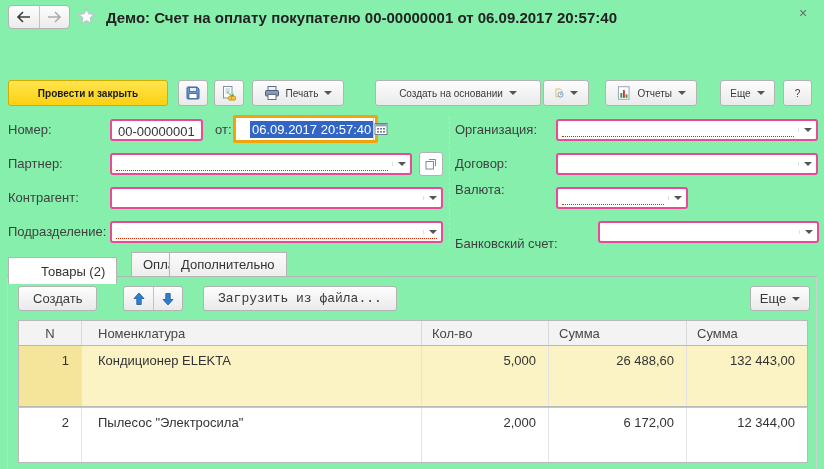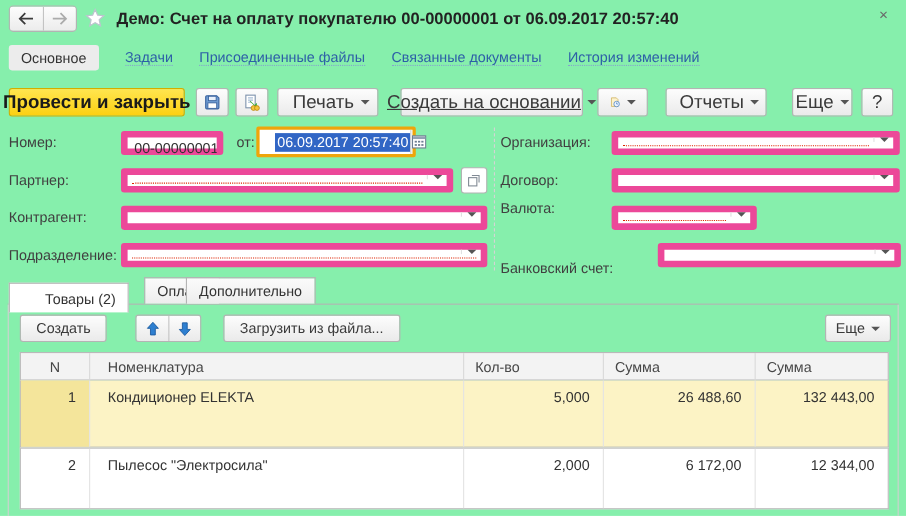--- a/index.html
+++ b/index.html
@@ -18,27 +18,27 @@
   .star { position:absolute; left:77px; top:7px; width:19px; height:19px; cursor:pointer; }
   .wintitle { position:absolute; left:106px; top:9px; font-size:15px; font-weight:bold; color:#222; white-space:nowrap; }
   .winclose { position:absolute; left:799px; top:6px; font-size:14px; color:#6a6a6a; cursor:pointer; line-height:14px; }
   
   .navrow { position:absolute; left:8px; top:40px; height:24px; display:flex; align-items:center; gap:24px; }
   .navpill { background:#ececec; border-radius:3px; padding:4px 11px; color:#333; cursor:default; }
   .navlink { color:#2d5fa7; border-bottom:1px dotted #86a3cd; cursor:pointer; line-height:15px; }
   
   .btn { position:absolute; top:80px; height:26px; display:inline-flex; align-items:center; justify-content:center;
     gap:6px; padding:0 10px; background:linear-gradient(#fdfdfd,#eaeaea); border:1px solid #b4b4b4;
-    border-radius:3px; color:#3a3a3a; font-size:17px; cursor:pointer; white-space:nowrap; }
+    border-radius:3px; color:#3a3a3a; font-size:10px; cursor:pointer; white-space:nowrap; }
   .btn-primary { background:linear-gradient(#ffe54f,#fdd012); border-color:#d2ad00; font-weight:bold; color:#1a1a1a; }
   .caret { width:0; height:0; border-left:4px solid transparent; border-right:4px solid transparent; border-top:4px solid #555; }
   
   .lbl { position:absolute; color:#404040; white-space:nowrap; }
-  .field { position:absolute; height:22px; border:6px solid #ec4899; border-radius:3px; background:#fff;
-    display:flex; align-items:flex-start; }
+  .field { position:absolute; height:22px; border:2px solid #ec4899; border-radius:3px; background:#fff;
+    display:flex; align-items:center; }
   .fld-text { flex:1; padding:2px 6px 0 6px; white-space:nowrap; overflow:hidden; color:#333; }
   .fld-btn { width:18px; display:flex; align-items:center; justify-content:center; border-left:1px solid #e0e0e0; cursor:pointer; }
   .field.req::after { content:""; position:absolute; left:4px; right:22px; bottom:2px;
     border-bottom:1px dotted #dd2200; }
   .field.req-full::after { right:4px; }
   .focus-frame { position:absolute; left:233px; top:115px; width:145px; height:28px;
     border:3px solid #efa50a; border-radius:2px; background:#fff; display:flex; align-items:stretch; }
   .date-text { flex:1; display:flex; align-items:center; padding-left:14px; }
   .date-sel { background:#3166c5; color:#fff; padding:1px 2px; white-space:nowrap; }
   .cal-btn { width:21px; display:flex; align-items:center; justify-content:center; border-left:1px solid #cfcfcf; cursor:pointer; }
@@ -99,27 +99,20 @@
     </div>
   </div>
   <div class="star">
     <svg viewBox="0 0 20 20" width="19" height="19">
         <path d="M10 1.8 l2.4 5.3 5.8 .6 -4.3 3.9 1.2 5.7 -5.1-2.9 -5.1 2.9 1.2-5.7 -4.3-3.9 5.8-.6 z" fill="#fff" stroke="#bcc4ce" stroke-width="1.2"></path>
       </svg>
   </div>
   <div class="wintitle">Демо: Счет на оплату покупателю 00-00000001 от 06.09.2017 20:57:40</div>
   <div class="winclose">×</div>
 
-  <div class="navrow">
-    <span class="navpill">Основное</span>
-    <span class="navlink">Задачи</span>
-    <span class="navlink">Присоединенные файлы</span>
-    <span class="navlink">Связанные документы</span>
-    <span class="navlink">История изменений</span>
-  </div>
 
   <div class="btn btn-primary" style="left:8px; width:160px;">
     <span>Провести и закрыть</span>
   </div>
   <div class="btn" style="left:178px; width:30px; padding:0;">
     <svg viewBox="0 0 16 16" width="16" height="16">
       <path d="M2 3 a1 1 0 0 1 1-1 h9 l2 2 v9 a1 1 0 0 1 -1 1 h-10 a1 1 0 0 1 -1 -1 z" fill="#6f9bd1" stroke="#39629e"></path>
       <rect x="4.5" y="2.5" width="7" height="4" fill="#e9f0fa" stroke="#39629e" stroke-width="0.8"></rect>
       <rect x="4" y="8.5" width="8" height="5" fill="#fff" stroke="#39629e" stroke-width="0.8"></rect>
     </svg>
@@ -135,21 +128,21 @@
   </div>
   <div class="btn" style="left:252px; width:92px;">
     <svg viewBox="0 0 16 16" width="16" height="16">
       <rect x="4" y="1.5" width="8" height="4" fill="#eef2f8" stroke="#5d6f88"></rect>
       <rect x="1.5" y="5.5" width="13" height="5.5" rx="1" fill="#8a9ab0" stroke="#4c5e78"></rect>
       <rect x="4" y="9.5" width="8" height="5" fill="#fff" stroke="#5d6f88"></rect>
     </svg>
     <span>Печать</span>
     <span class="caret"></span>
   </div>
-  <div class="btn" style="left:364px; width:166px;text-decoration:underline;">
+  <div class="btn" style="left:375px; width:166px;">
     <span>Создать на основании</span>
     <span class="caret"></span>
   </div>
   <div class="btn" style="left:543px; width:46px;">
     <svg viewBox="0 0 16 16" width="16" height="16">
       <path d="M3 1.5 h7 l2.5 2.5 v10 h-9.5 z" fill="#fdf2cc" stroke="#c9a94e"></path>
       <circle cx="10.5" cy="10.5" r="4" fill="#eef5fd" stroke="#3a78c2"></circle>
       <path d="M10.5 8.2 v2.3 h2" stroke="#3a78c2" fill="none"></path>
     </svg>
     <span class="caret"></span>
@@ -281,21 +274,21 @@
       <svg viewBox="0 0 12 14" width="12" height="14">
           <path d="M6 1 L11 6.5 H8.2 V12.5 H3.8 V6.5 H1 Z" fill="#2e7fd0" stroke="#1b5a9e" stroke-width="0.8"></path>
         </svg>
     </div>
     <div class="arrbtn">
       <svg viewBox="0 0 12 14" width="12" height="14">
           <path d="M6 13 L1 7.5 H3.8 V1.5 H8.2 V7.5 H11 Z" fill="#2e7fd0" stroke="#1b5a9e" stroke-width="0.8"></path>
         </svg>
     </div>
   </div>
-  <div class="tbtn" style="left:203px;">
+  <div class="tbtn" style="left:203px;font-family:Liberation Mono, monospace;">
     <span>Загрузить из файла...</span>
   </div>
   <div class="tbtn" style="left:750px; width:60px; padding:0 8px;">
     <span>Еще</span>
     <span class="caret"></span>
   </div>
 
   <div class="grid">
     <div class="grow ghead">
       <div class="gc center">N</div>

